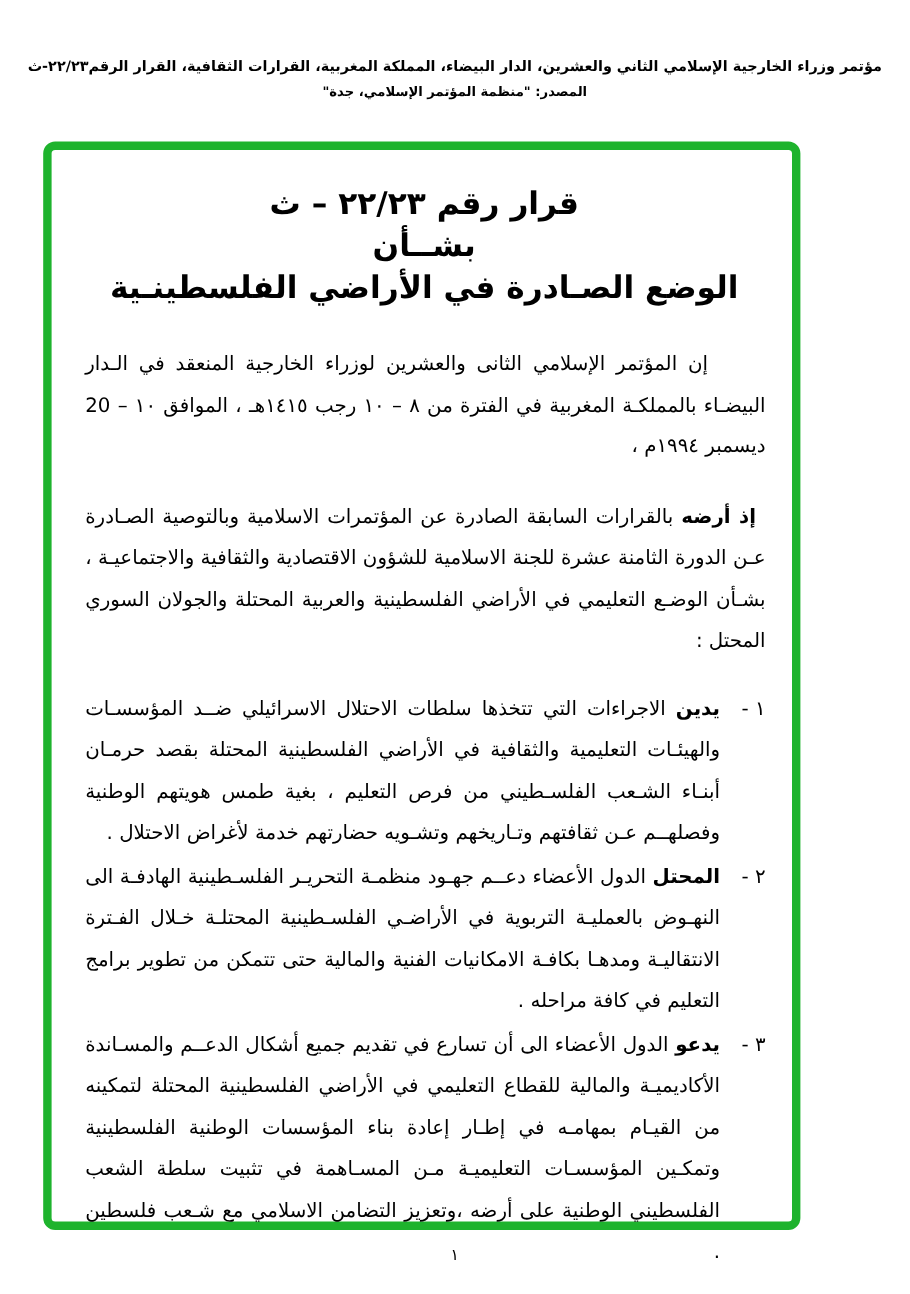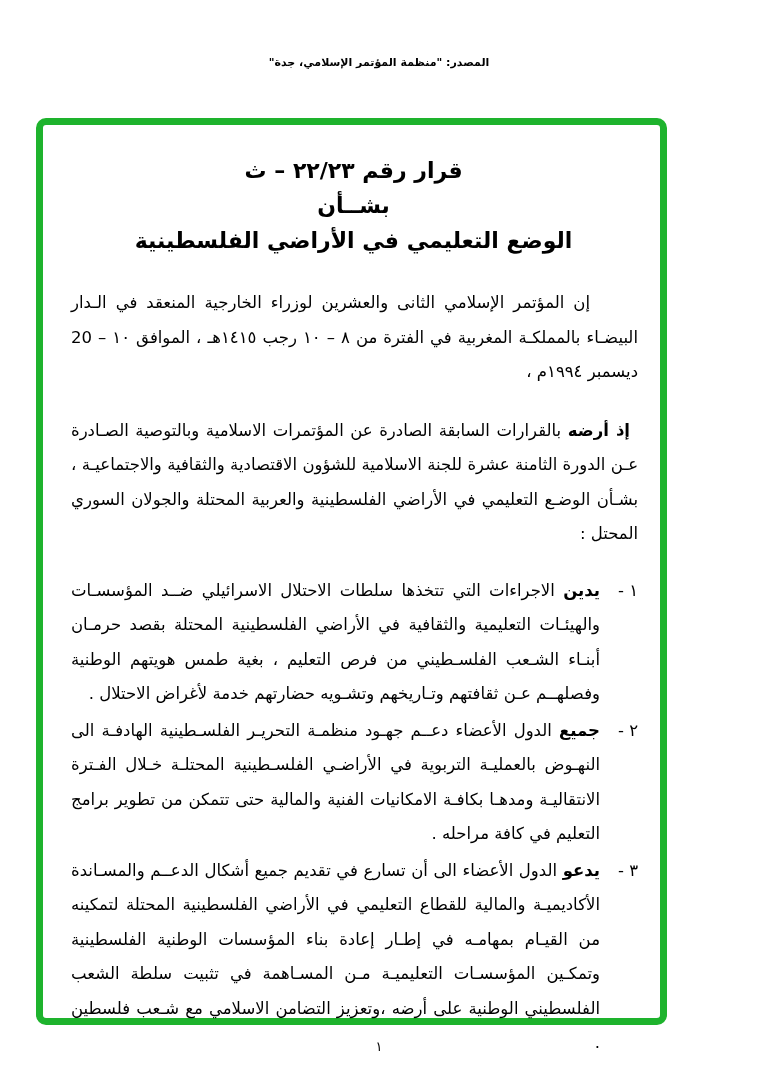--- a/index.html
+++ b/index.html
@@ -47,21 +47,21 @@
     width: 631px;
     height: 907px;
     box-sizing: border-box;
     border: 7px solid #1eb32d;
     border-radius: 10px;
     padding: 24px 18px 10px 22px;
   }
   .title-block {
     text-align: center;
     font-weight: bold;
-    font-size: 22px;
+    font-size: 26px;
     line-height: 35px;
     margin-top: 4px;
   }
   .title-block div { white-space: nowrap; }
   .body-text {
     font-size: 16.5px;
     line-height: 34.5px;
     text-align: justify;
   }
   .para-preamble {
@@ -99,45 +99,46 @@
     font-size: 13px;
     font-weight: normal;
   }
 </style>
 </head>
 <body>
 
 <div class="page">
 
   <div class="doc-header">
+    <div class="line1">مؤتمر وزراء الخارجية الإسلامي الثاني والعشرين، الدار البيضاء، المملكة المغربية، القرارات الثقافية، القرار الرقم٢٢/٢٣-ث</div>
     <div class="line2">المصدر: "منظمة المؤتمر الإسلامي، جدة"</div>
   </div>
 
   <div class="doc-box" style="border-color: rgb(30, 179, 45);">
 
     <div class="title-block">
       <div>قرار رقم ٢٢/٢٣ – ث</div>
       <div>بشــأن</div>
-      <div>الوضع التعليمي في الأراضي الفلسطينية</div>
+      <div>الوضع الصـادرة في الأراضي الفلسطينـية</div>
     </div>
 
     <p class="body-text para-preamble">إن المؤتمر الإسلامي الثانى والعشرين لوزراء الخارجية المنعقد في الـدار البيضـاء بالمملكـة المغربية في الفترة من ٨ – ١٠ رجب ١٤١٥هـ ، الموافق ١٠ – 20 ديسمبر ١٩٩٤م ،</p>
 
     <p class="body-text para-recall"><span class="lead">إذ أرضه</span><span> بالقرارات السابقة الصادرة عن المؤتمرات الاسلامية وبالتوصية الصـادرة عـن الدورة الثامنة عشرة للجنة الاسلامية للشؤون الاقتصادية والثقافية والاجتماعيـة ، بشـأن الوضـع التعليمي في الأراضي الفلسطينية والعربية المحتلة والجولان السوري المحتل :</span></p>
 
     <div class="items">
 
       <div class="item body-text">
         <div class="item-num">١ -</div>
         <div class="item-text"><span class="lead">يدين</span><span> الاجراءات التي تتخذها سلطات الاحتلال الاسرائيلي ضــد المؤسسـات والهيئـات التعليمية والثقافية في الأراضي الفلسطينية المحتلة بقصد حرمـان أبنـاء الشـعب الفلسـطيني من فرص التعليم ، بغية طمس هويتهم الوطنية وفصلهــم عـن ثقافتهم وتـاريخهم وتشـويه حضارتهم خدمة لأغراض الاحتلال .</span></div>
       </div>
 
       <div class="item body-text">
         <div class="item-num">٢ -</div>
-        <div class="item-text"><span class="lead">جميع</span><span> الدول الأعضاء دعــم جهـود منظمـة التحريـر الفلسـطينية الهادفـة الى النهـوض بالعمليـة التربوية في الأراضـي الفلسـطينية المحتلـة خـلال الفـترة الانتقاليـة ومدهـا بكافـة الامكانيات الفنية والمالية حتى تتمكن من تطوير برامج التعليم في كافة مراحله .</span></div>
+        <div class="item-text"><span class="lead">المحتل</span><span> الدول الأعضاء دعــم جهـود منظمـة التحريـر الفلسـطينية الهادفـة الى النهـوض بالعمليـة التربوية في الأراضـي الفلسـطينية المحتلـة خـلال الفـترة الانتقاليـة ومدهـا بكافـة الامكانيات الفنية والمالية حتى تتمكن من تطوير برامج التعليم في كافة مراحله .</span></div>
       </div>
 
       <div class="item body-text">
         <div class="item-num">٣ -</div>
         <div class="item-text"><span class="lead">يدعو</span><span> الدول الأعضاء الى أن تسارع في تقديم جميع أشكال الدعــم والمسـاندة الأكاديميـة والمالية للقطاع التعليمي في الأراضي الفلسطينية المحتلة لتمكينه من القيـام بمهامـه في إطـار إعادة بناء المؤسسات الوطنية الفلسطينية وتمكـين المؤسسـات التعليميـة مـن المسـاهمة في تثبيت سلطة الشعب الفلسطيني الوطنية على أرضه ،وتعزيز التضامن الاسلامي مع شـعب فلسطين .</span></div>
       </div>
 
     </div>
   </div>
 

